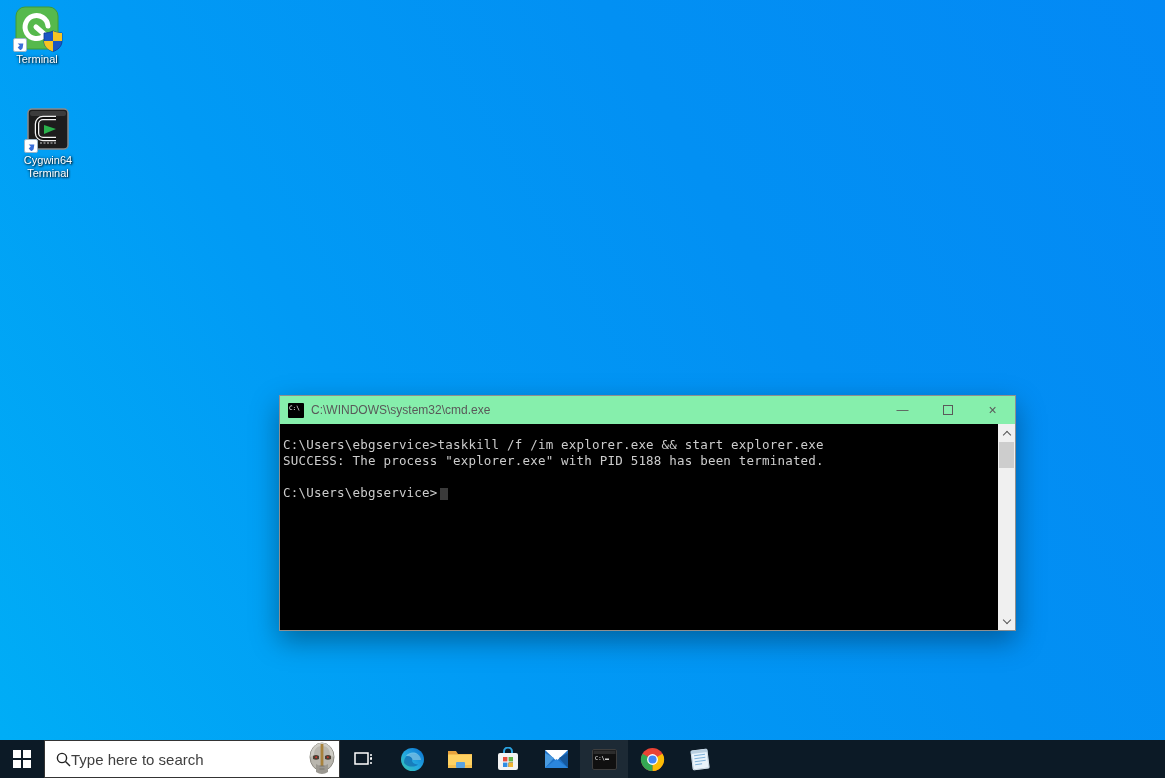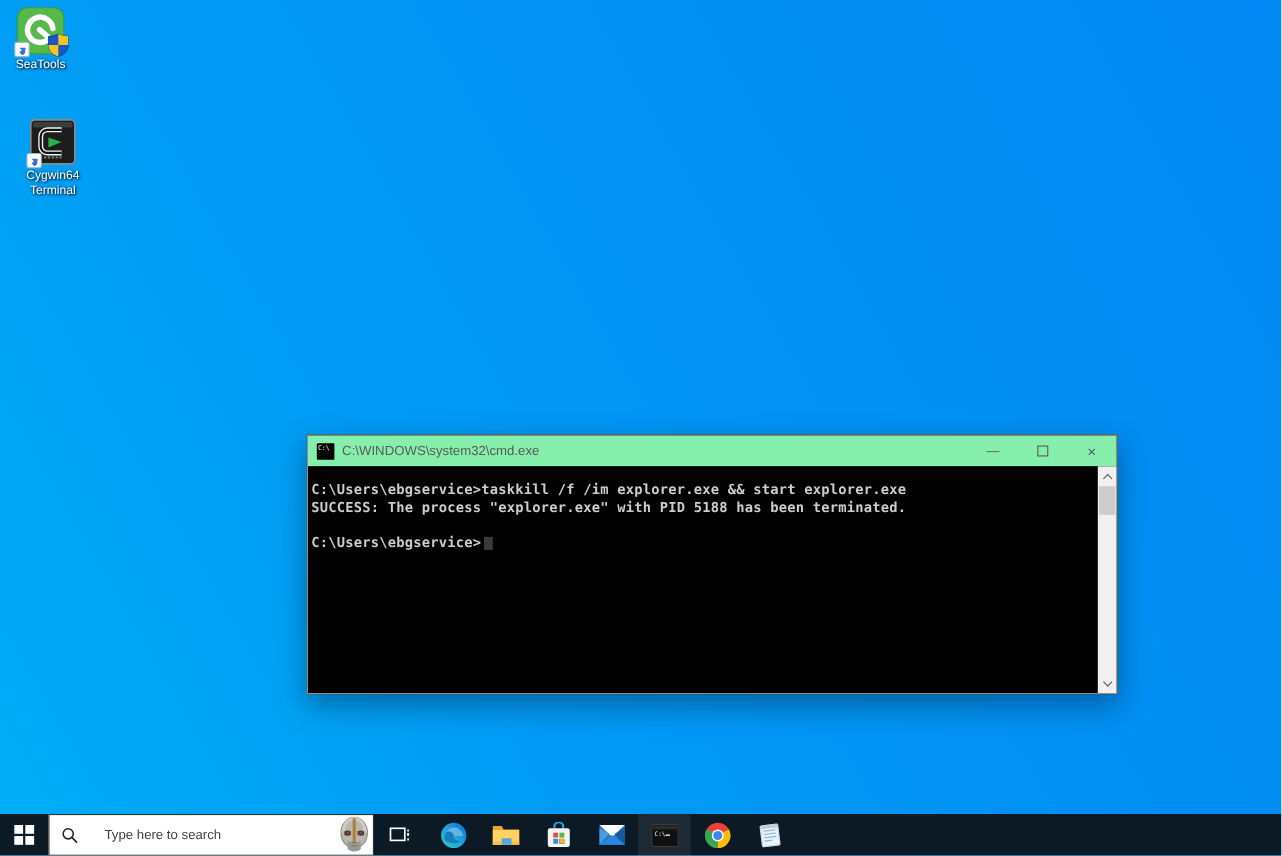--- a/index.html
+++ b/index.html
@@ -41,21 +41,21 @@
   .win-controls { display:flex; height:100%; }
   .win-btn { width:45px; height:100%; display:flex; align-items:center; justify-content:center; color:#5a5a5a; font-size:12px; }
   .win-btn .max-box { width:10px; height:10px; border:1px solid #5a5a5a; display:block; }
   .win-btn.close { font-size:14px; }
 
   .term {
     position:absolute; top:28px; left:0; right:17px; bottom:0; background:#000;
     padding:13px 0 0 3px; font-family:"DejaVu Sans Mono","Liberation Mono",monospace;
     font-size:12.5px; color:#cccccc; letter-spacing:0.2px;
   }
-  .term-line { min-height:16px; line-height:16px; white-space:pre;font-weight:bold; }
+  .term-line { min-height:16px; line-height:16px; white-space:pre; }
   .cursor { display:inline-block; width:8px; height:12px; background:#3a3a3a; margin-left:2px; vertical-align:middle; }
 
   .scrollbar { position:absolute; top:28px; right:0; width:17px; bottom:0; background:#f0f0f0; }
   .sb-btn { position:absolute; left:0; width:17px; height:17px; display:flex; align-items:center; justify-content:center; }
   .sb-up { top:0; } .sb-down { bottom:0; }
   .chev { width:6px; height:6px; border-left:1.6px solid #565656; border-top:1.6px solid #565656; }
   .chev.up { transform:translateY(2px) rotate(45deg); }
   .chev.down { transform:translateY(-2px) rotate(225deg); }
   .sb-thumb { position:absolute; left:1px; top:18px; width:15px; height:26px; background:#cdcdcd; }
 
@@ -66,22 +66,22 @@
   }
   .tb-btn { width:46px; display:flex; align-items:center; justify-content:center; }
   .tb-btn.start { width:44px; }
   .win-logo { display:grid; grid-template-columns:8px 8px; grid-template-rows:8px 8px; gap:1.5px; }
   .win-logo i { background:#fff; }
   .search-box {
     width:296px; background:#ffffff; border:1px solid #343434; display:flex; align-items:center;
     padding-left:11px; position:relative;
   }
   .search-box input {
-    flex:1; border:none; outline:none; background:transparent; font-size:12px; color:#333;
-    font-family:"Liberation Sans", sans-serif; margin-left:24px; min-width:0;
+    flex:1; border:none; outline:none; background:transparent; font-size:15px; color:#333;
+    font-family:"Liberation Sans", sans-serif; margin-left:0; min-width:0;
   }
   .search-box input::placeholder { color:#3f3f3f; opacity:1; }
   .highlight-img { width:32px; height:34px; margin-right:1px; flex:none; }
   .tb-app { width:48px; display:flex; align-items:center; justify-content:center; }
   .tb-app.open { background:rgba(255,255,255,.07); }
 </style>
 </head>
 <body>
 
 <div class="desktop">
@@ -100,21 +100,21 @@
           <path d="M10 1 C13 2.5 16.5 3 19 3 V11 H10 Z" fill="#f6c421"></path>
           <path d="M10 11 H1 C1 16.5 5 19.8 10 21.5 Z" fill="#f6c421"></path>
         </svg>
       </span>
       <span class="overlay-arrow">
         <svg width="9" height="9" viewBox="0 0 9 9">
             <path d="M1 8 L1 4 L4 4 L4 1 L8 5 L4 8 Z" fill="#3a6fd8" transform="rotate(-45 4.5 4.5)"></path>
           </svg>
       </span>
     </div>
-    <div class="label">SeaTools</div>
+    <div class="label">Terminal</div>
   </div>
 
   <div class="desk-icon" style="left:16px; top:107px;">
     <div class="art">
       <svg width="44" height="44" viewBox="0 0 44 44">
         <rect x="2" y="2" width="40" height="40" rx="4" fill="#1d1d1d" stroke="#8a8a8a" stroke-width="1.5"></rect>
         <rect x="4" y="4" width="36" height="5" rx="2" fill="#3c3c3c"></rect>
         <path d="M30 11 H17 a6 6 0 0 0 -6 6 v9 a6 6 0 0 0 6 6 h13" fill="none" stroke="#f2f2f2" stroke-width="4.5"></path>
         <path d="M30 11 H17 a6 6 0 0 0 -6 6 v9 a6 6 0 0 0 6 6 h13" fill="none" stroke="#111" stroke-width="2"></path>
         <path d="M18 18 L30 22 L18 27 Z" fill="#2bb24c"></path>

